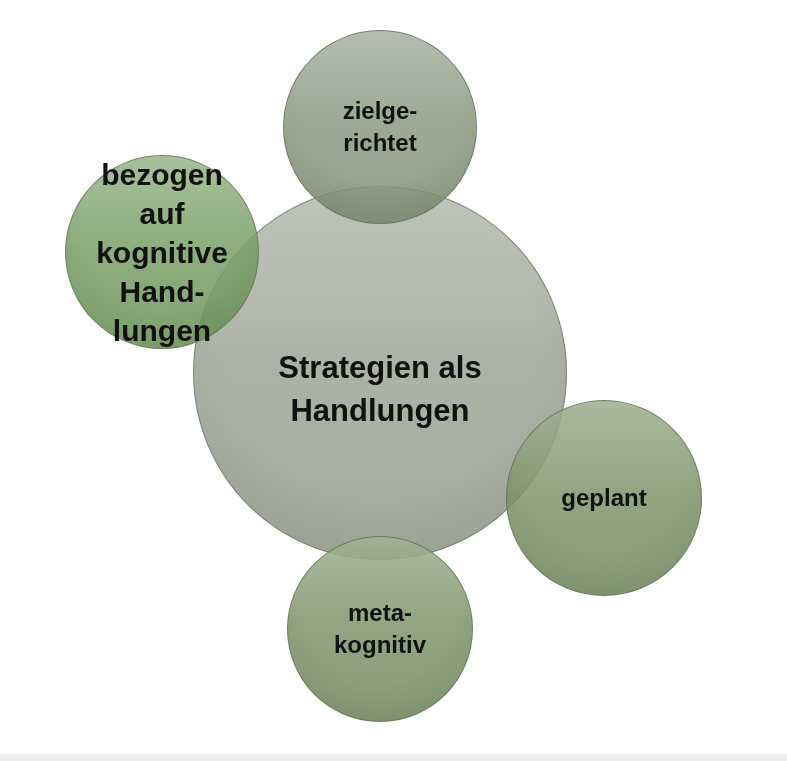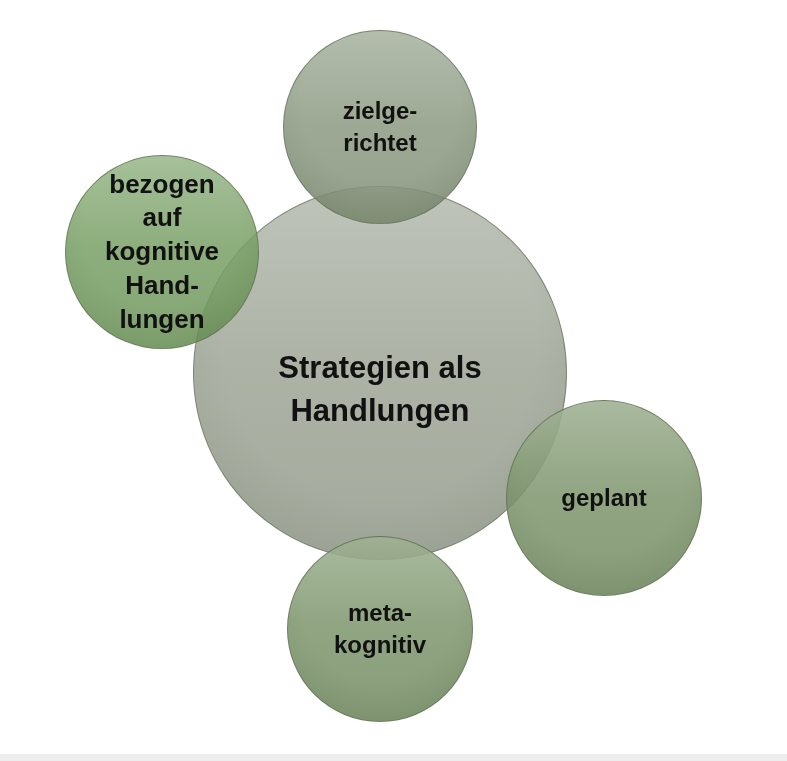--- a/index.html
+++ b/index.html
@@ -45,21 +45,21 @@
     color: var(--text-color, #111111);
     line-height: 1.32;
     font-size: 24px;
   }
   .label-center {
     font-size: 31px;
     line-height: 1.4;
     margin-top: 32px;
   }
   .label-small {
-    font-size: 26px;
+    font-size: 30px;
     line-height: 1.3;
   }
 
   
   .c-center {
     left: 193px; top: 186px;
     width: 374px; height: 374px;
     background: radial-gradient(circle at 50% 42%,
       var(--center-fill, rgba(147,156,139,0.8)) 55%,
       var(--center-edge, rgba(124,134,115,0.8)) 98%);

